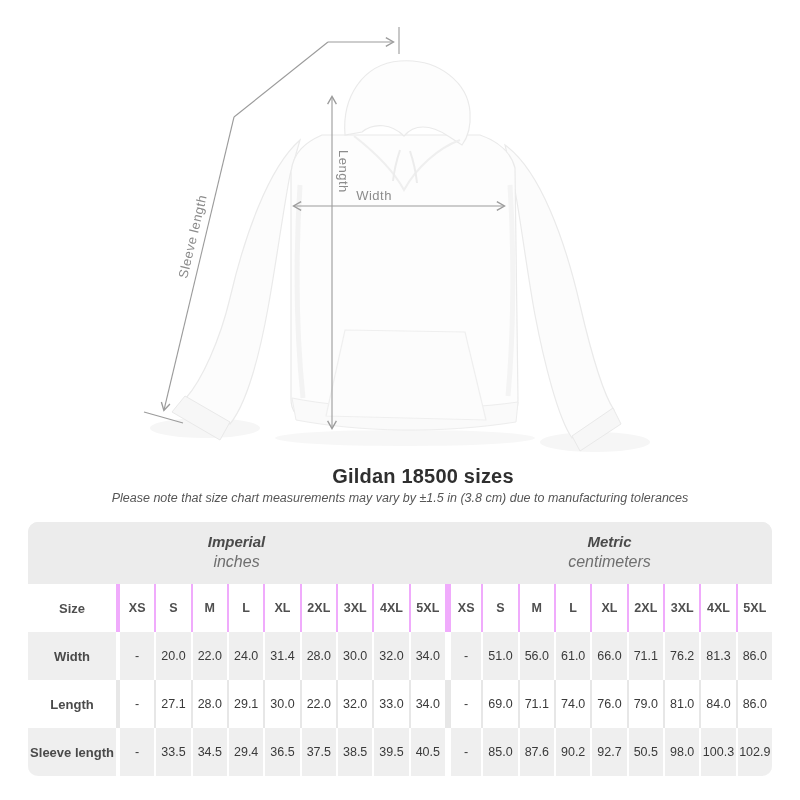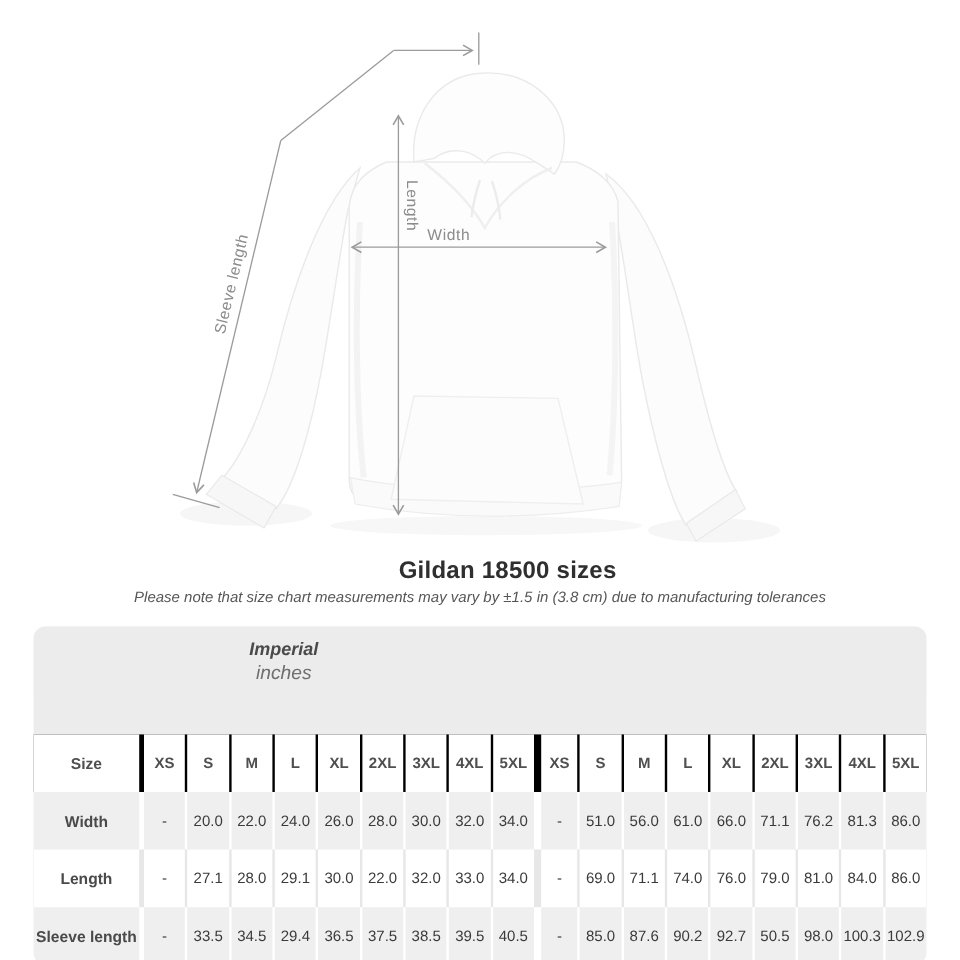--- a/index.html
+++ b/index.html
@@ -20,21 +20,21 @@
   .trow{display:grid;grid-template-columns:90px repeat(18,1fr);column-gap:2px;}
   .group-row{padding:11px 0 13px;background:#ececec;}
   .group{grid-row:1;display:flex;flex-direction:column;align-items:center;justify-content:center;gap:3px;}
   .group-imperial{grid-column:1 / 11;}
   .group-metric{grid-column:11 / 20;}
   .group-label{font-size:15px;font-weight:700;font-style:italic;color:#4a4a4a;}
   .group-sublabel{font-size:16px;font-style:italic;color:#6f6f6f;}
   .cell{display:flex;align-items:center;justify-content:center;height:48px;font-size:12.5px;color:#3a3a3a;white-space:nowrap;}
   .cell.lbl{font-weight:700;font-size:13px;color:#4a4a4a;margin-right:2px;}
   .trow .cell:nth-child(11){margin-left:4px;}
-  .hdr-row{background:#000000;margin-top:28px;}
+  .hdr-row{background:#f0abfc;}
   .hdr-row .cell{background:#fff;font-weight:700;color:#4f4f4f;}
   .data-row.gray{background:#fff;}
   .data-row.gray .cell{background:#efefef;}
   .data-row.white{background:#e7e7e7;}
   .data-row.white .cell{background:#fff;}
 </style>
 </head>
 <body>
 
 <div class="stage">
@@ -90,20 +90,24 @@
 
   <h1 class="page-title">Gildan 18500 sizes</h1>
   <p class="page-note">Please note that size chart measurements may vary by ±1.5 in (3.8 cm) due to manufacturing tolerances</p>
 
   <div class="size-table">
     <div class="trow group-row">
       <div class="group group-imperial">
         <span class="group-label">Imperial</span>
         <span class="group-sublabel">inches</span>
       </div>
+      <div class="group group-metric">
+        <span class="group-label">Metric</span>
+        <span class="group-sublabel">centimeters</span>
+      </div>
     </div>
     <div id="table-body">
         <div class="trow hdr-row">
           <div class="cell lbl">Size</div>
           <div class="cell">XS</div>
           <div class="cell">S</div>
           <div class="cell">M</div>
           <div class="cell">L</div>
           <div class="cell">XL</div>
           <div class="cell">2XL</div>
@@ -119,21 +123,21 @@
           <div class="cell">3XL</div>
           <div class="cell">4XL</div>
           <div class="cell">5XL</div>
         </div>
         <div class="trow data-row gray">
           <div class="cell lbl">Width</div>
           <div class="cell">-</div>
           <div class="cell">20.0</div>
           <div class="cell">22.0</div>
           <div class="cell">24.0</div>
-          <div class="cell">26.0</div>
+          <div class="cell">31.4</div>
           <div class="cell">28.0</div>
           <div class="cell">30.0</div>
           <div class="cell">32.0</div>
           <div class="cell">34.0</div>
           <div class="cell">-</div>
           <div class="cell">51.0</div>
           <div class="cell">56.0</div>
           <div class="cell">61.0</div>
           <div class="cell">66.0</div>
           <div class="cell">71.1</div>

